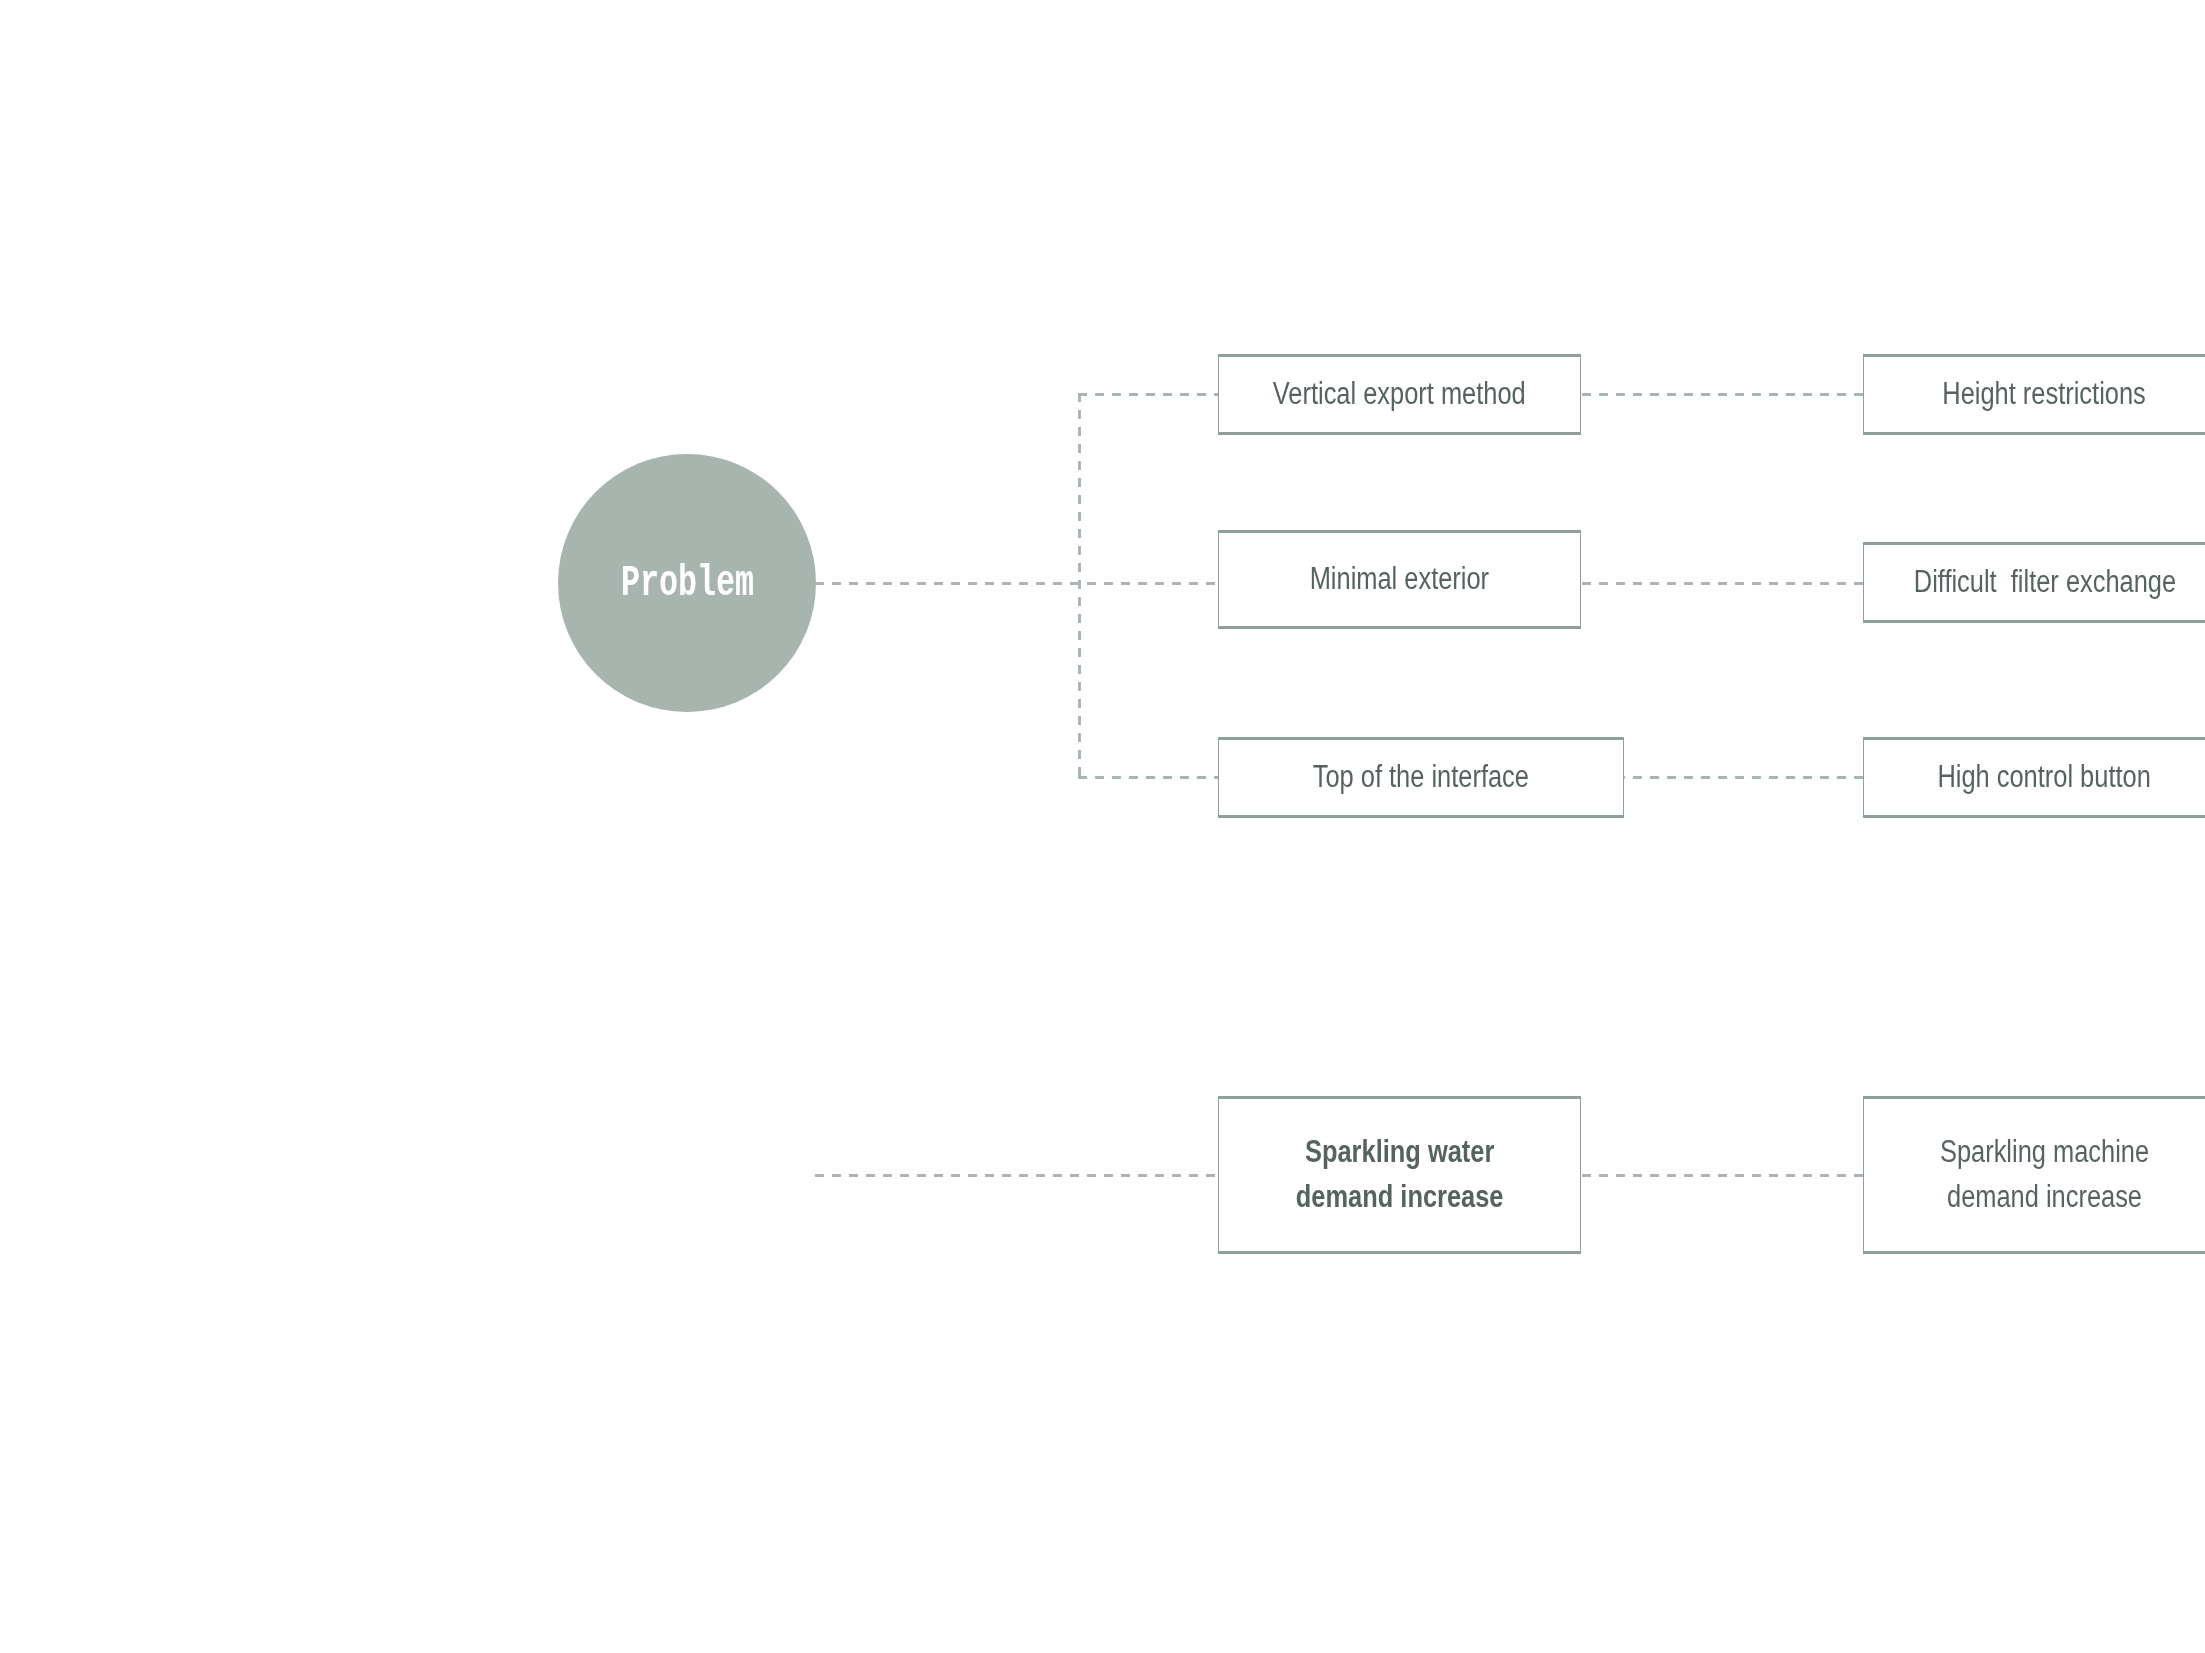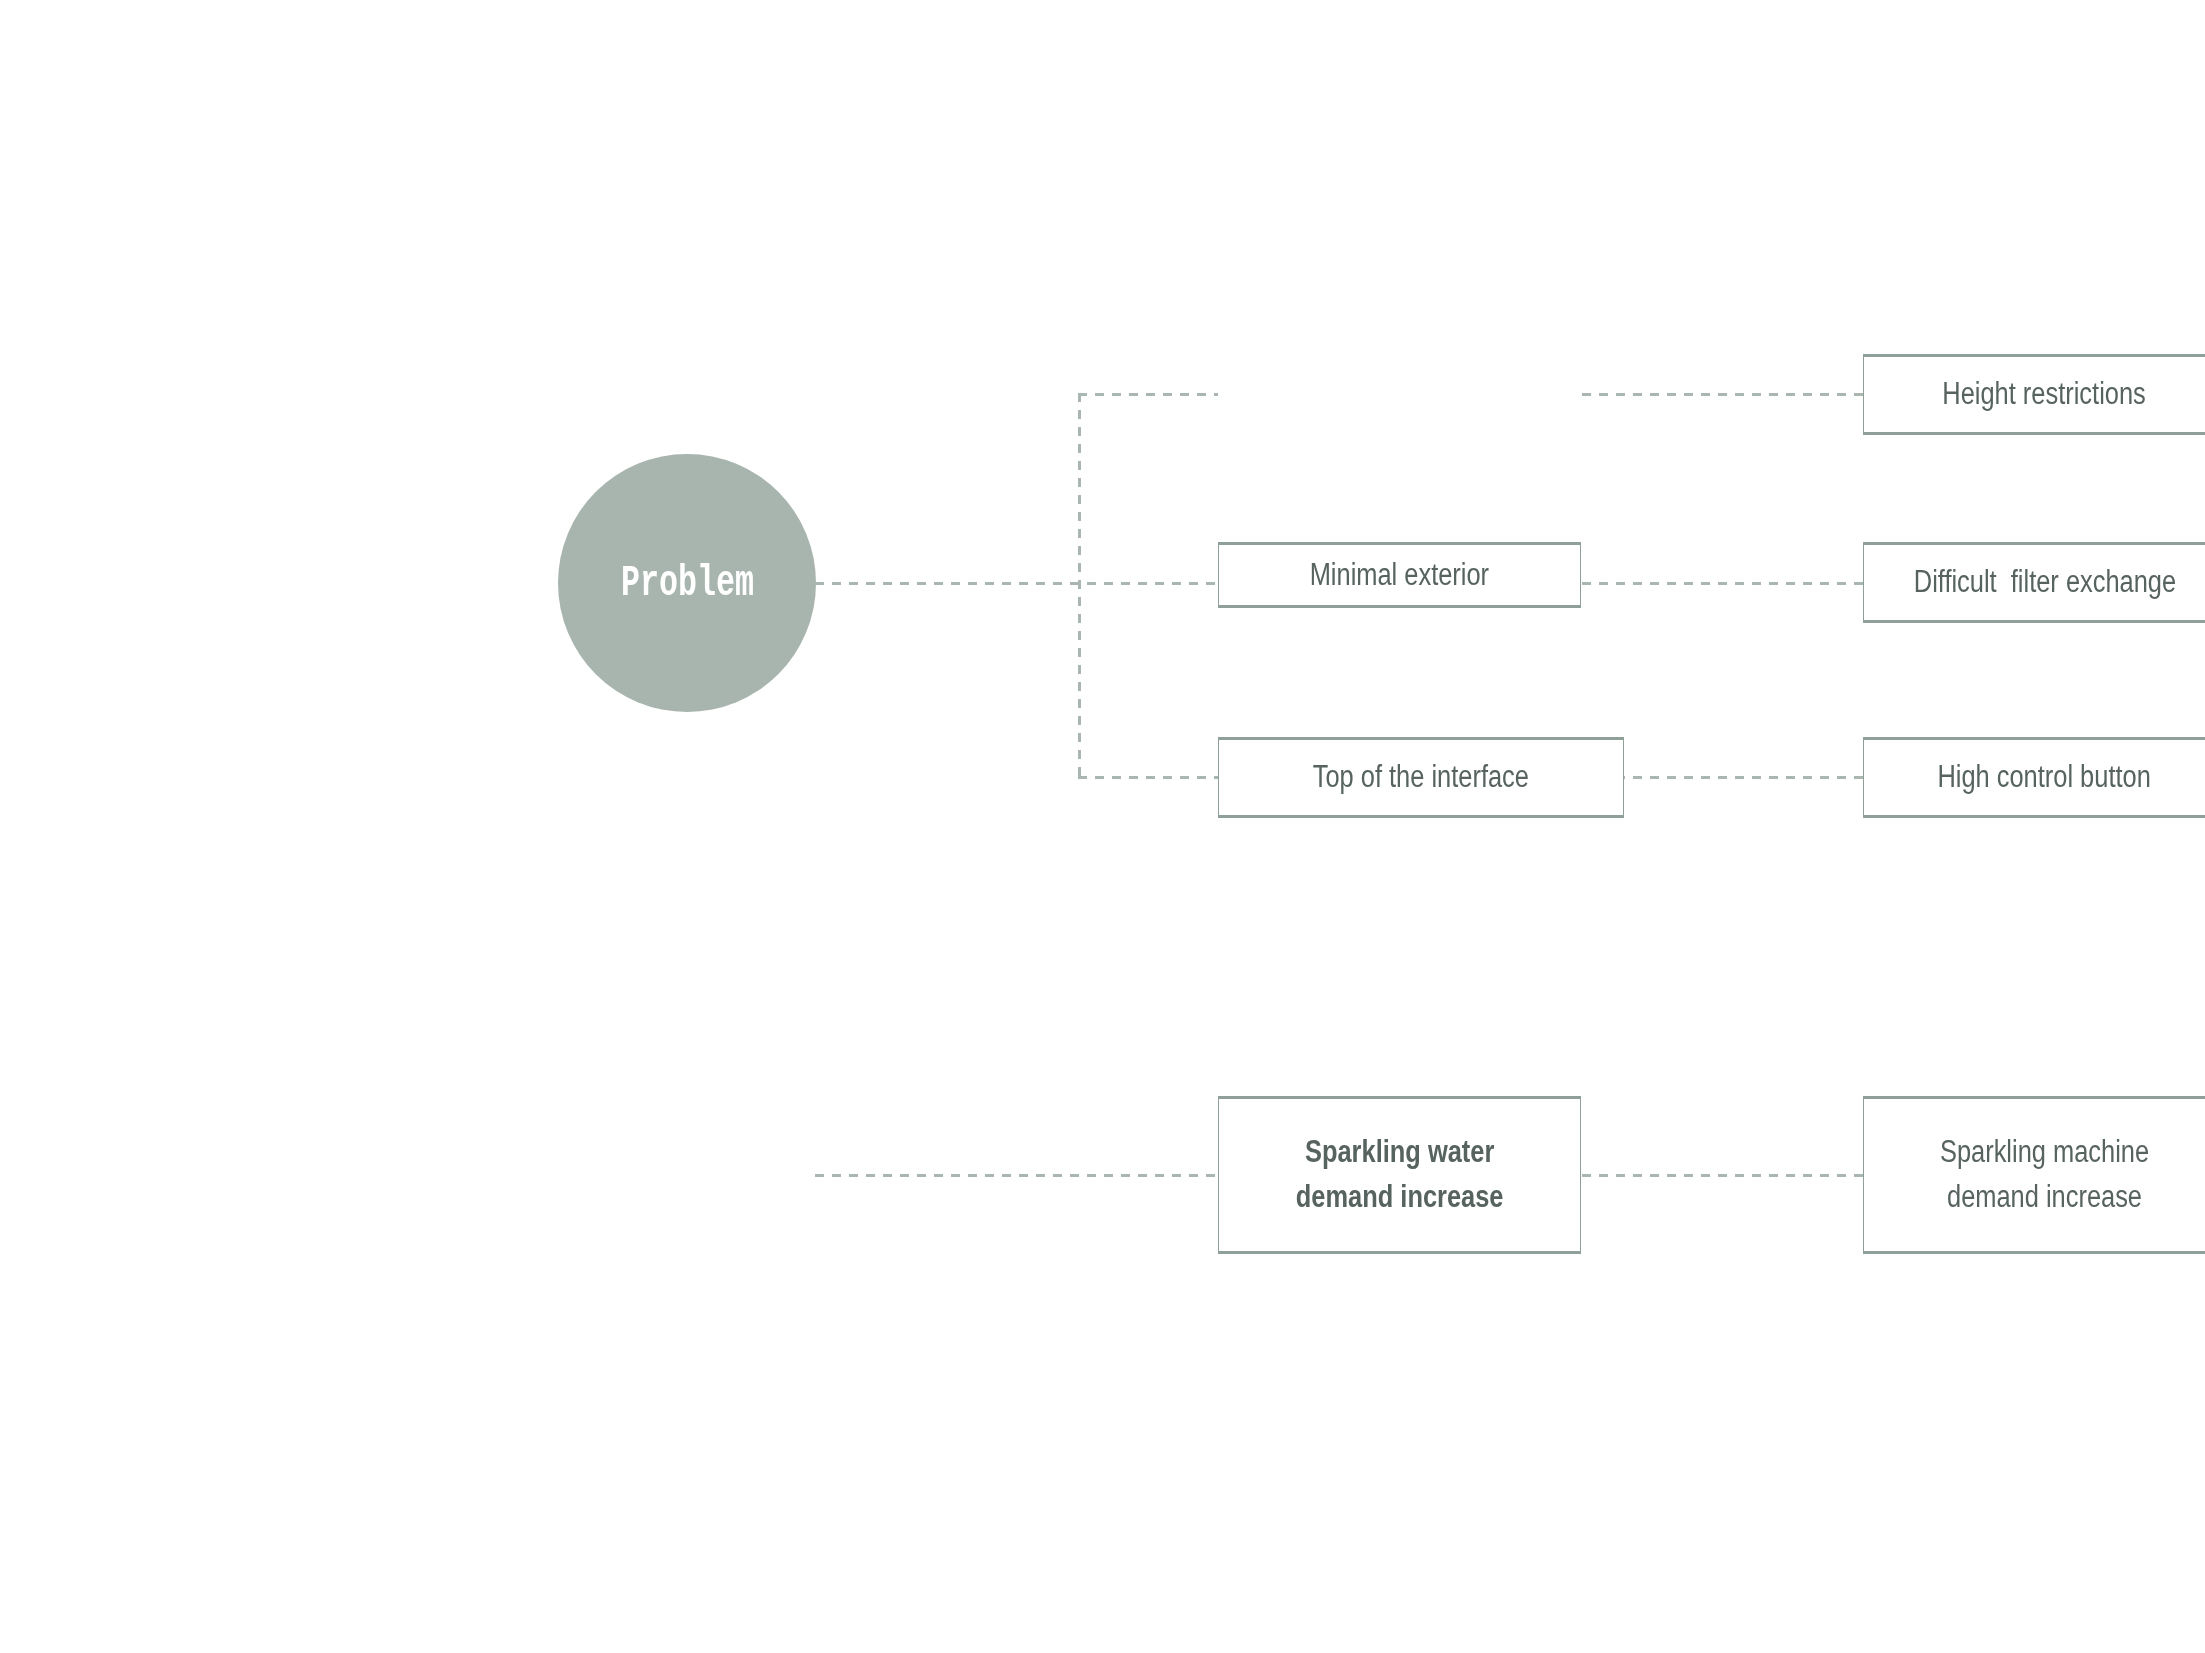--- a/index.html
+++ b/index.html
@@ -83,25 +83,28 @@
 
   <div class="hline" style="left:1582px; top:393px; width:282px;"></div>
 
   <div class="hline" style="left:1582px; top:582px; width:282px;"></div>
 
   <div class="hline" style="left:1582px; top:776px; width:282px;"></div>
 
   <div class="hline" style="left:815px; top:1174px; width:403px;"></div>
   <div class="hline" style="left:1582px; top:1174px; width:282px;"></div>
 
+  <div class="box" style="left:1218px; top:354px; width:363px; height:81px;">
+    <span class="lbl">Vertical export method</span>
+  </div>
   <div class="box" style="left:1863px; top:354px; width:363px; height:81px;">
     <span class="lbl">Height restrictions</span>
   </div>
 
-  <div class="box" style="left:1218px; top:542px; width:363px; height:66px;">
+  <div class="box" style="left:1218px; top:530px; width:363px; height:99px;">
     <span class="lbl">Minimal exterior</span>
   </div>
   <div class="box" style="left:1863px; top:542px; width:363px; height:81px;">
     <span class="lbl">Difficult  filter exchange</span>
   </div>
 
   <div class="box" style="left:1218px; top:737px; width:406px; height:81px;">
     <span class="lbl">Top of the interface</span>
   </div>
   <div class="box" style="left:1863px; top:737px; width:363px; height:81px;">

